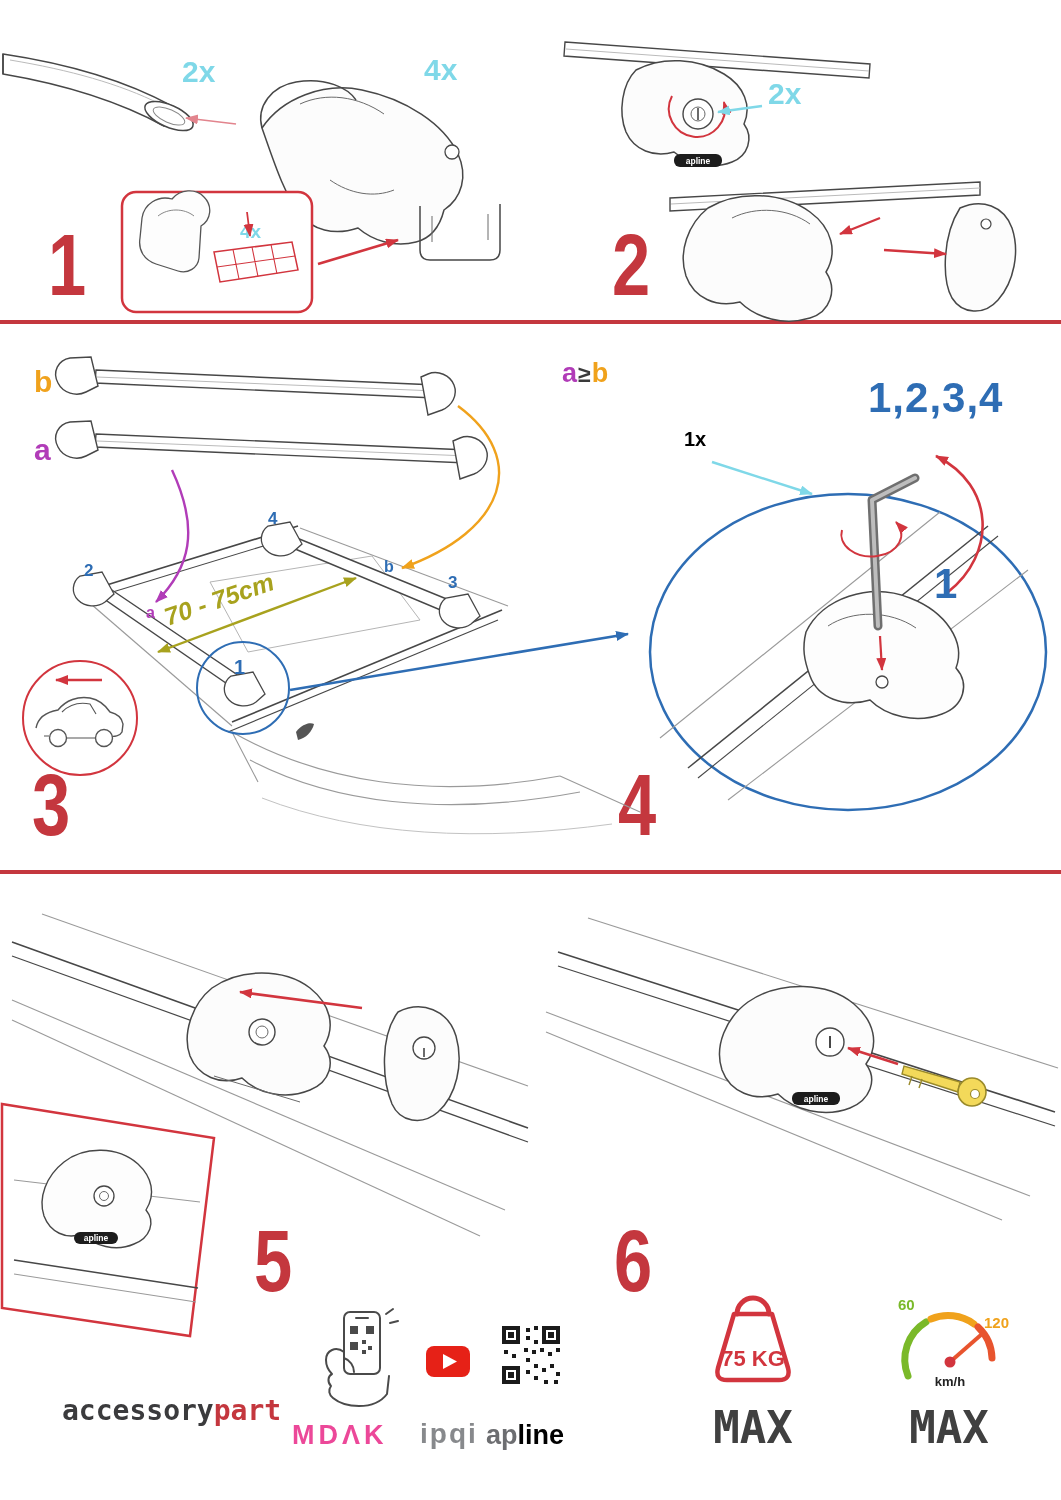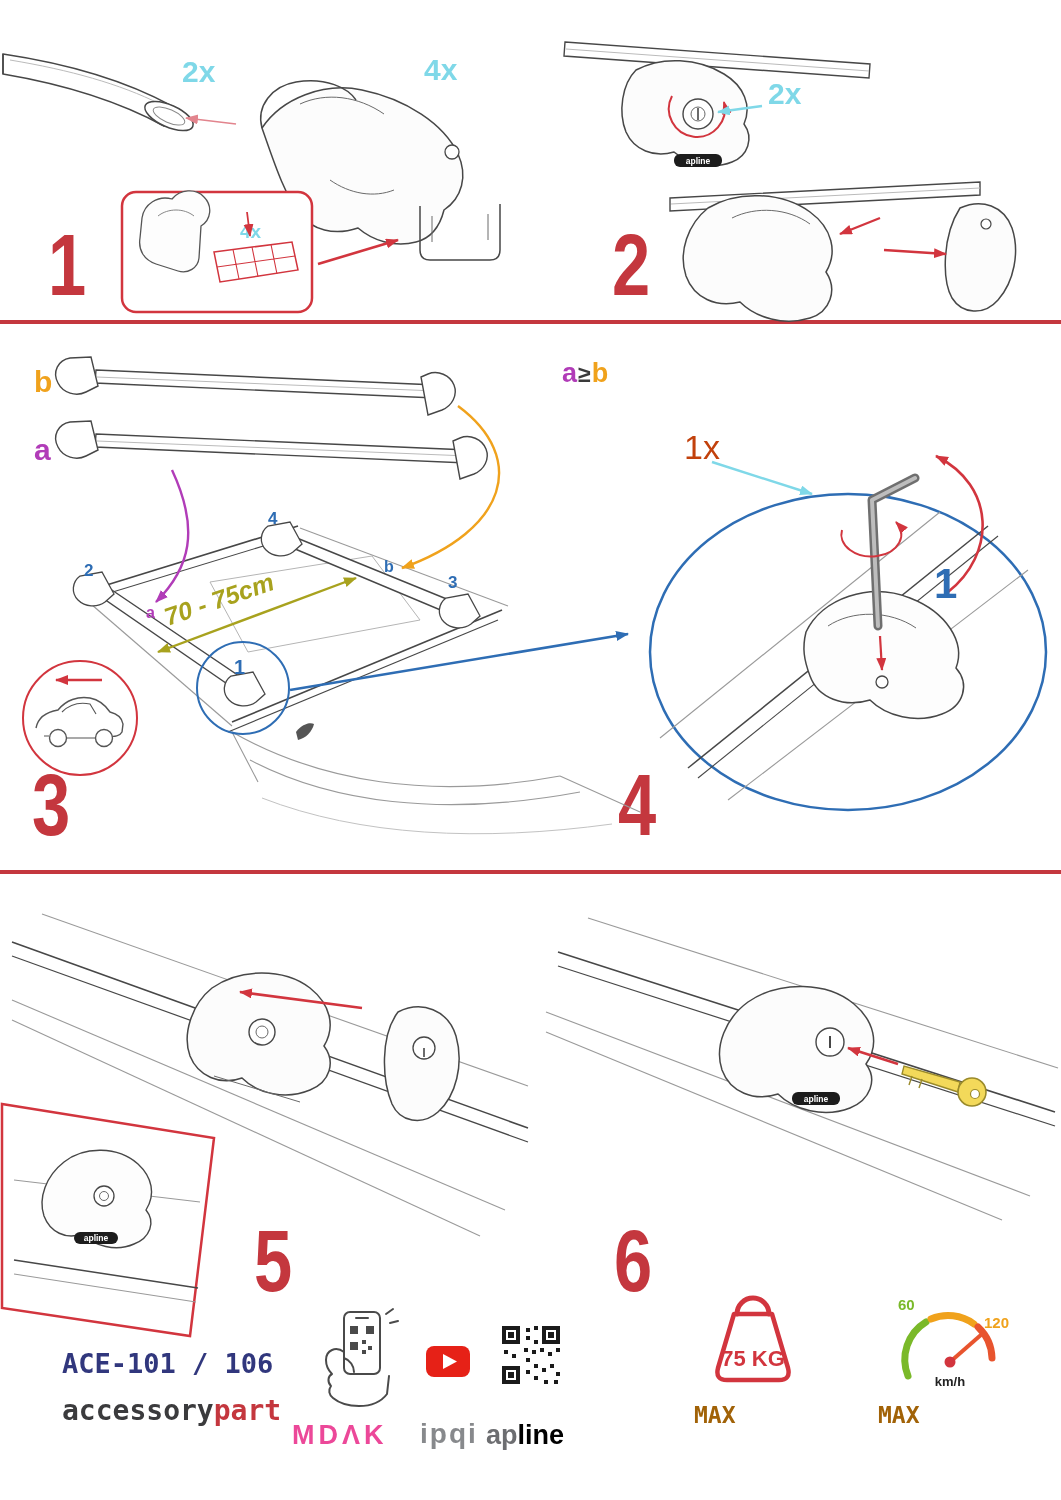--- a/index.html
+++ b/index.html
@@ -3,36 +3,36 @@
 <meta charset="utf-8">
 <style>
   *{margin:0;padding:0;box-sizing:border-box}
   html,body{background:#ffffff}
   .page{position:relative;width:1061px;height:1500px;background:#fff;overflow:hidden;
         font-family:"Liberation Sans",sans-serif;margin:0 auto}
   .abs{position:absolute;white-space:nowrap}
   .divider{position:absolute;left:0;width:1061px;height:4px;background:#c4373e}
   .step-num{color:#c4373e;font-size:88px;font-weight:700;line-height:.85;
             transform:scaleX(.78);transform-origin:left top}
-  .qty-cyan{color:#c2410c;font-size:34px;font-weight:400}
+  .qty-cyan{color:#000000;font-size:20px;font-weight:700}
   .seq{color:#2e6db4;font-size:42px;font-weight:700;letter-spacing:1px}
   .start-1{color:#2e6db4;font-size:42px;font-weight:700}
   .rule span{font-weight:700}
   .rule-a{color:#b13cb8;font-size:27px}
   .rule-op{color:#3a3a3a;font-size:23px;padding:0 1px}
   .rule-b{color:#f0a21c;font-size:27px}
   .model{color:#31377d;font-size:27px;font-weight:700;font-family:"DejaVu Sans Mono",monospace}
   .accpart{font-size:28px;font-weight:700;font-family:"DejaVu Sans Mono",monospace}
   .acc{color:#3b3b3d}.part{color:#c4373e}
   .mdak{color:#ec4899;font-size:27px;font-weight:700;letter-spacing:4px}
   .ipqi{color:#87898c;font-size:28px;font-weight:700;letter-spacing:2px}
   .apl{font-size:27px;font-weight:700}
   .apl .ap{color:#6d6e71}.apl .line{color:#000000}
-  .max{position:absolute;font-family:"DejaVu Sans Mono",monospace;font-size:23px;
-       font-weight:700;color:#a16207;text-align:left}
+  .max{position:absolute;font-family:"DejaVu Sans Mono",monospace;font-size:44px;
+       font-weight:700;color:#404040;text-align:center}
   svg{position:absolute;overflow:visible}
   svg text{font-family:"Liberation Sans",sans-serif}
   .t-cyan{fill:#7fd8e8;font-size:30px;font-weight:700}
   .t-cyan-s{fill:#7fd8e8;font-size:19px;font-weight:700}
   .t-pos{fill:#2e6db4;font-size:17px;font-weight:700}
   .t-pos-lg{fill:#2e6db4;font-size:20px;font-weight:700}
   .t-roof-a{fill:#b13cb8;font-size:16px;font-weight:700}
   .t-roof-b{fill:#2e6db4;font-size:16px;font-weight:700}
   .t-bar-b{fill:#f0a21c;font-size:30px;font-weight:700}
   .t-bar-a{fill:#b13cb8;font-size:30px;font-weight:700}
@@ -244,20 +244,21 @@
       <path d="M282,200 a30,22 0 1 0 54,-8" fill="none" stroke="#d2353e" stroke-width="2" marker-end="url(#mDred)"></path>
       <line x1="320" y1="306" x2="322" y2="340" stroke="#d2353e" stroke-width="2.2" marker-end="url(#mDred)"></line>
     </g>
     <line x1="152" y1="132" x2="252" y2="164" stroke="#7fd8e8" stroke-width="2.4" marker-end="url(#mDcyan)"></line>
     <path d="M388,262 C436,224 436,156 376,126" fill="none" stroke="#d2353e" stroke-width="2.6" marker-end="url(#mDred)"></path>
   </svg>
 
   <div class="abs rule" style="left:562px;top:358px">
     <span class="rule-a">a</span><span class="rule-op">≥</span><span class="rule-b">b</span>
   </div>
+  <div class="abs seq" style="left:868px;top:374px">1,2,3,4</div>
   <div class="abs qty-cyan" style="left:684px;top:428px">1x</div>
   <div class="abs start-1" style="left:934px;top:560px">1</div>
 
   <svg style="left:0;top:880px" width="530" height="460" viewBox="0 0 530 460">
     <defs>
       <marker id="mEred" markerUnits="userSpaceOnUse" markerWidth="14" markerHeight="12" refX="12" refY="5" orient="auto">
         <path d="M0,0 L13,5 L0,10 Z" fill="#d2353e"></path>
         </marker>
     </defs>
     <g>
@@ -312,21 +313,20 @@
       <g>
         <path d="M430,202 L374,186 L372,194 L428,212 Z" fill="#f3d95a" stroke="#9a8a2a" stroke-width="1.4"></path>
         <path d="M382,196 l-3,9 M392,199 l-3,9" stroke="#9a8a2a" stroke-width="1.4"></path>
         <circle cx="442" cy="212" r="14" fill="#f3d95a" stroke="#9a8a2a" stroke-width="1.6"></circle>
         <circle cx="445" cy="214" r="4.5" fill="#fff" stroke="#9a8a2a" stroke-width="1.2"></circle>
       </g>
       <line x1="368" y1="184" x2="318" y2="168" stroke="#d2353e" stroke-width="2.6" marker-end="url(#mFred)"></line>
     </g>
   </svg>
 
-  <div class="abs model" style="left:62px;top:1348px">ACE-101 / 106</div>
   <div class="abs accpart" style="left:62px;top:1394px">
     <span class="acc">accessory</span><span class="part">part</span>
   </div>
 
   <svg style="left:316px;top:1306px" width="88" height="100" viewBox="0 0 88 100">
     <g stroke="#4a4a4a" fill="none" stroke-width="2" stroke-linecap="round" stroke-linejoin="round">
       <rect x="28" y="6" width="36" height="62" rx="6" fill="#fff"></rect>
       <line x1="40" y1="12" x2="52" y2="12"></line>
       <line x1="70" y1="8" x2="77" y2="3"></line>
       <line x1="74" y1="17" x2="82" y2="15"></line>

